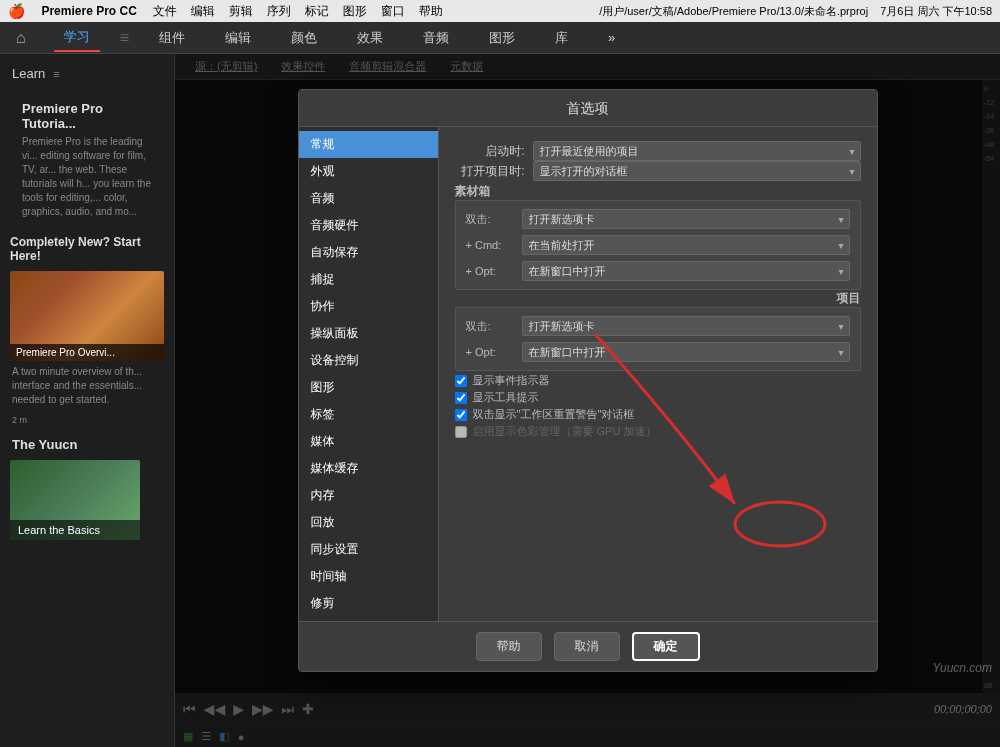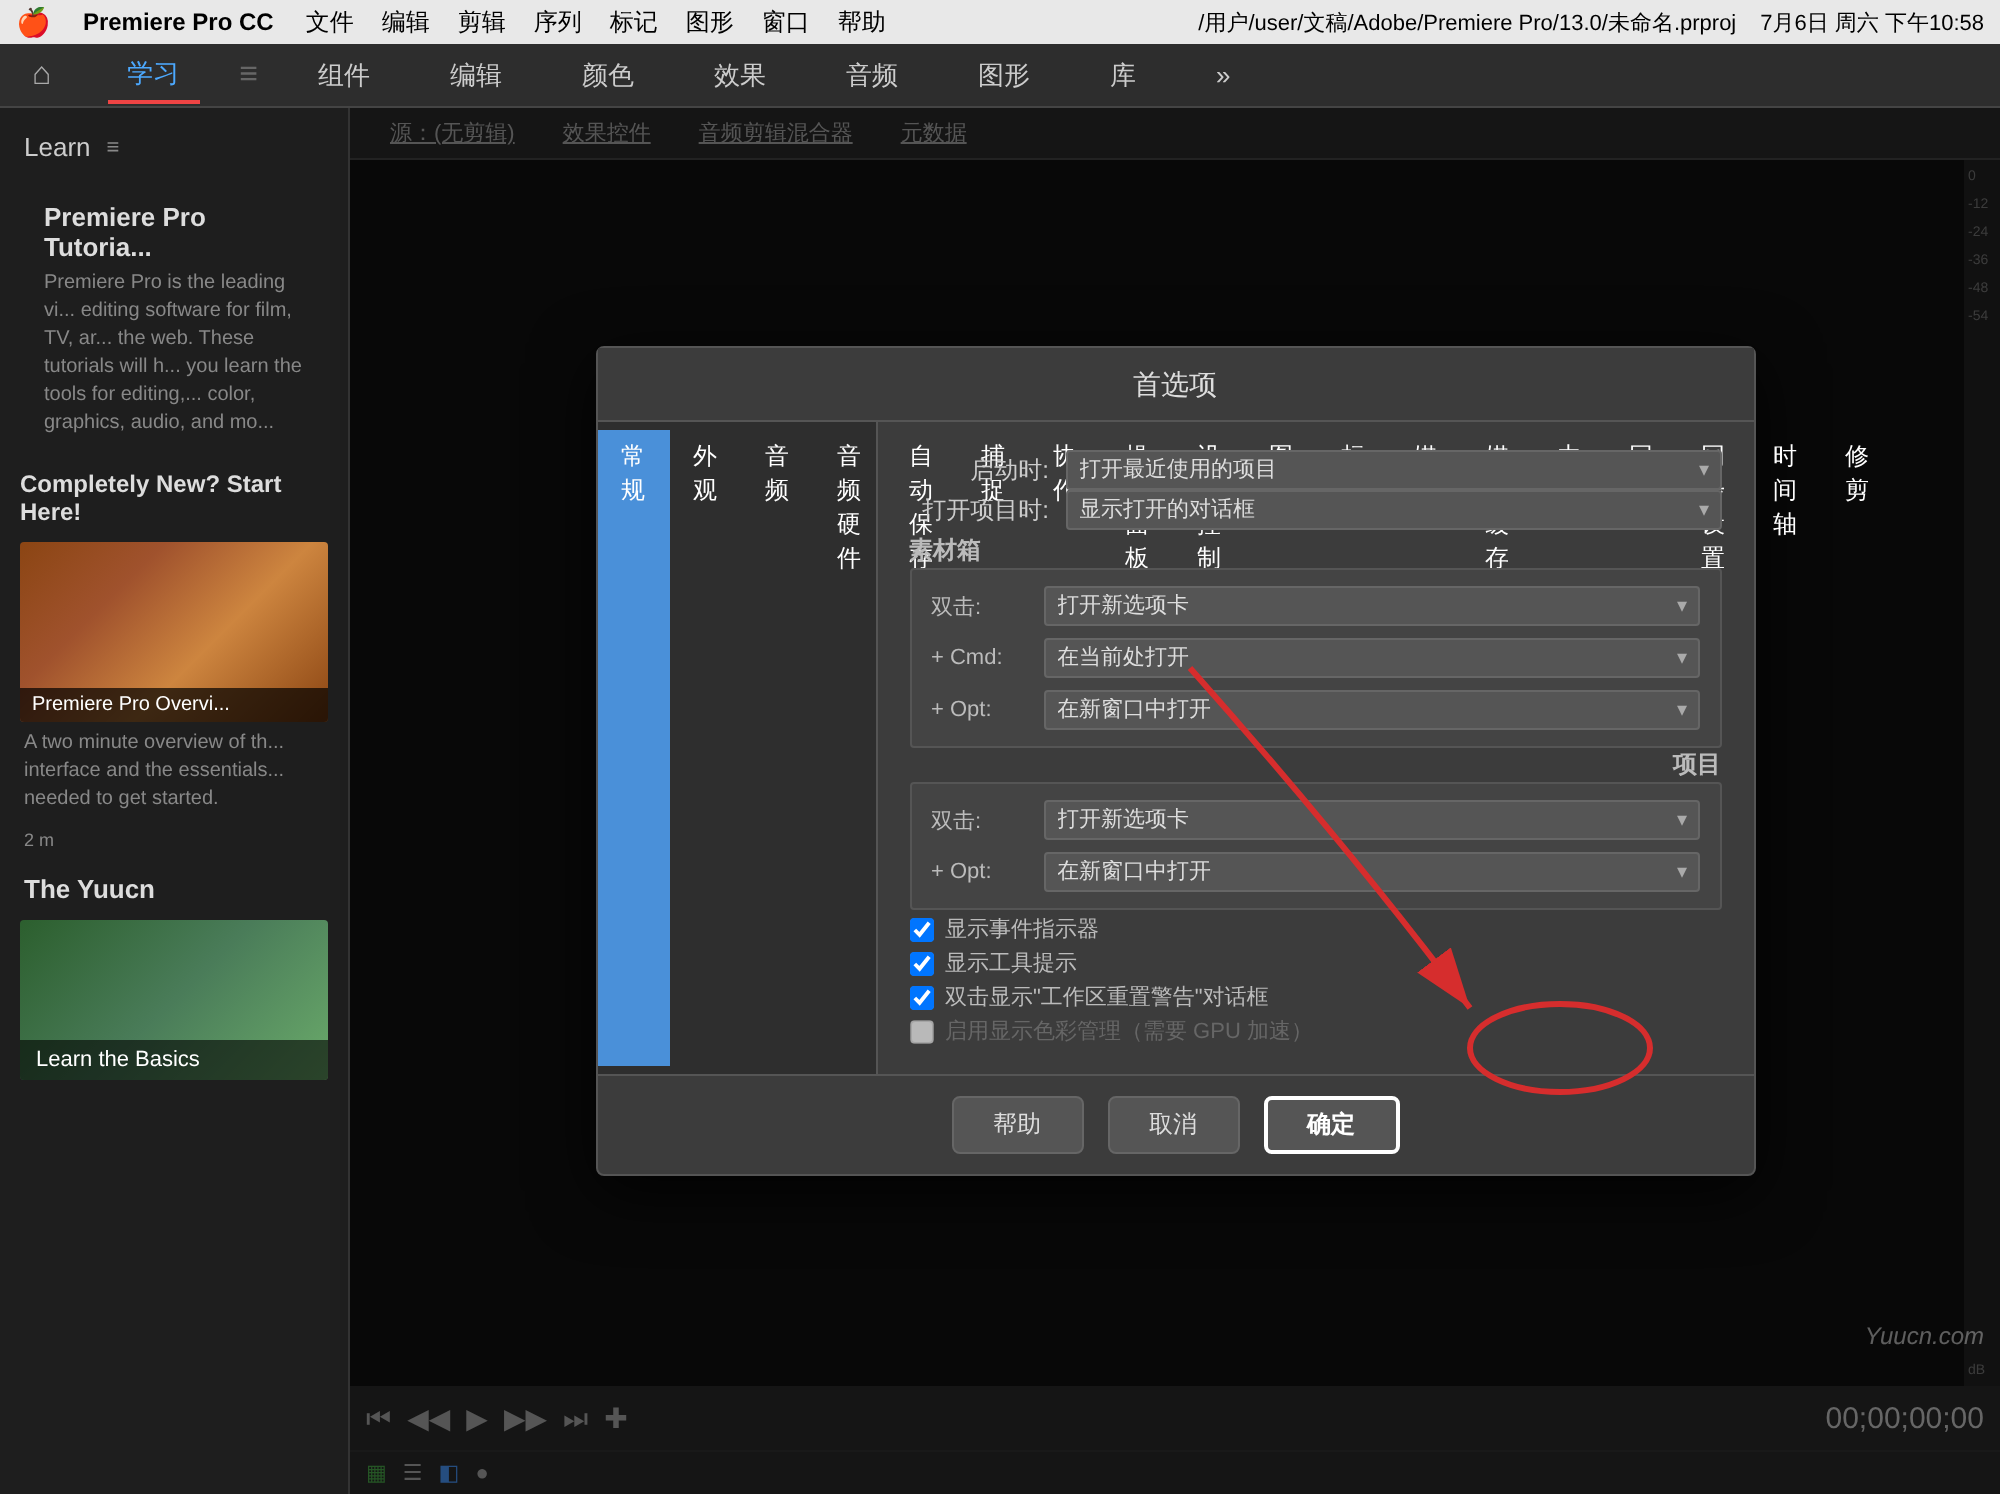--- a/index.html
+++ b/index.html
@@ -55,21 +55,21 @@
       background: linear-gradient(135deg, #8B4513 0%, #A0522D 30%, #CD853F 60%, #8B4513 100%);
     }
     .tutorial-thumb-overlay {
       position: absolute; bottom: 0; left: 0; right: 0;
       background: rgba(0,0,0,0.7); color: #fff; font-size: 10px; padding: 3px 6px;
     }
     .tutorial-time { font-size: 9px; color: #888; padding: 2px 12px; }
 
     .section-title { font-size: 13px; color: #ddd; font-weight: bold; padding: 10px 12px 4px; }
     .basics-thumb {
-      width: 154px; height: 80px; background: #333; margin: 4px 10px;
+      width: 130px; height: 80px; background: #333; margin: 4px 10px;
       border-radius: 2px; overflow: hidden; position: relative;
     }
     .basics-thumb-bg {
       width: 100%; height: 100%;
       background: linear-gradient(135deg, #2c5f2e 0%, #4a7c59 50%, #6aaa6a 100%);
     }
     .basics-label {
       position: absolute; bottom: 0; left: 0; right: 0;
       background: rgba(0,0,0,0.6); color: #fff; font-size: 11px; padding: 4px 8px;
     }
@@ -84,40 +84,40 @@
     }
     .subtab-item { padding: 2px 10px; cursor: pointer; }
 
     
     .video-area { flex: 1; background: #111; display: flex; align-items: center; justify-content: center; position: relative; }
     .video-controls {
       position: absolute; bottom: 0; left: 0; right: 0;
       height: 32px; background: #2a2a2a; display: flex; align-items: center; padding: 0 8px; gap: 8px;
     }
     .ctrl-btn { color: #aaa; font-size: 14px; cursor: pointer; }
-    .time-display { color: #ccc; font-size: 15px; margin-left: auto; }
+    .time-display { color: #ccc; font-size: 11px; margin-left: auto; font-style: italic; }
 
     
     .dialog-overlay {
       position: absolute; top: 0; left: 0; right: 0; bottom: 0;
       background: rgba(0,0,0,0.5); z-index: 50; display: flex; align-items: center; justify-content: center;
     }
     .dialog {
       width: 580px; background: #3c3c3c; border: 1px solid #555; border-radius: 4px;
       box-shadow: 0 8px 32px rgba(0,0,0,0.8); display: flex; flex-direction: column;
       position: relative; top: -20px;
     }
     .dialog-title-bar {
       background: #3c3c3c; padding: 10px 0 8px; text-align: center;
       font-size: 14px; color: #ddd; border-bottom: 1px solid #555;
     }
     .dialog-body { display: flex; flex: 1; }
     .dialog-sidebar {
       width: 140px; background: #2e2e2e; border-right: 1px solid #555;
-      display: flex; flex-direction: row; padding: 4px 0;
+      display: flex; flex-direction: column; padding: 4px 0;
     }
     .dialog-sidebar-item {
       padding: 5px 12px; font-size: 12px; color: #ffffff; cursor: pointer;
     }
     .dialog-sidebar-item.active { background: #4a90d9; color: #fff; }
     .dialog-content {
       flex: 1; padding: 14px 16px; display: flex; flex-direction: column; gap: 0;
     }
 
     .pref-row { display: flex; align-items: center; gap: 8px; }

